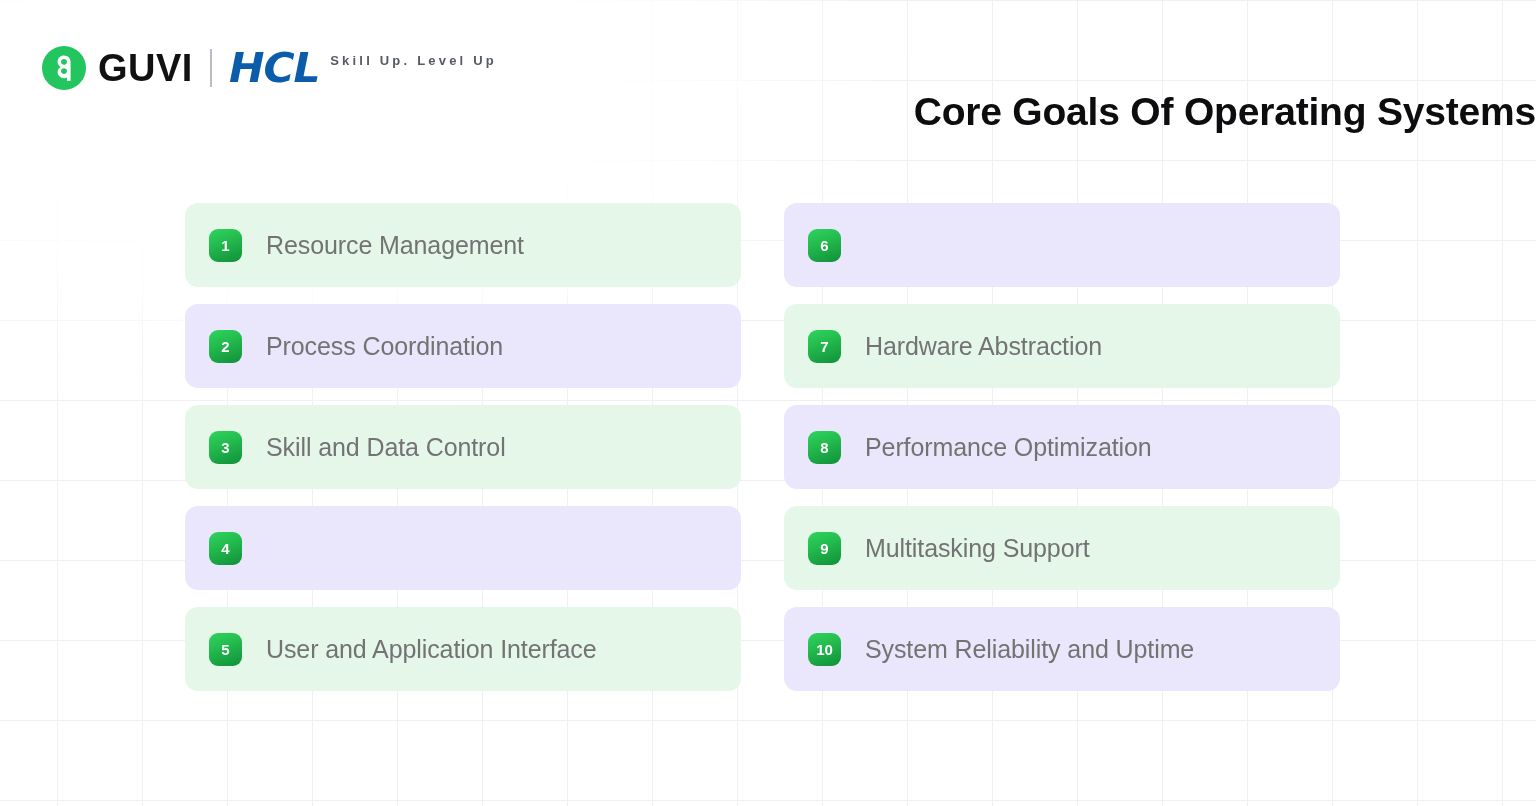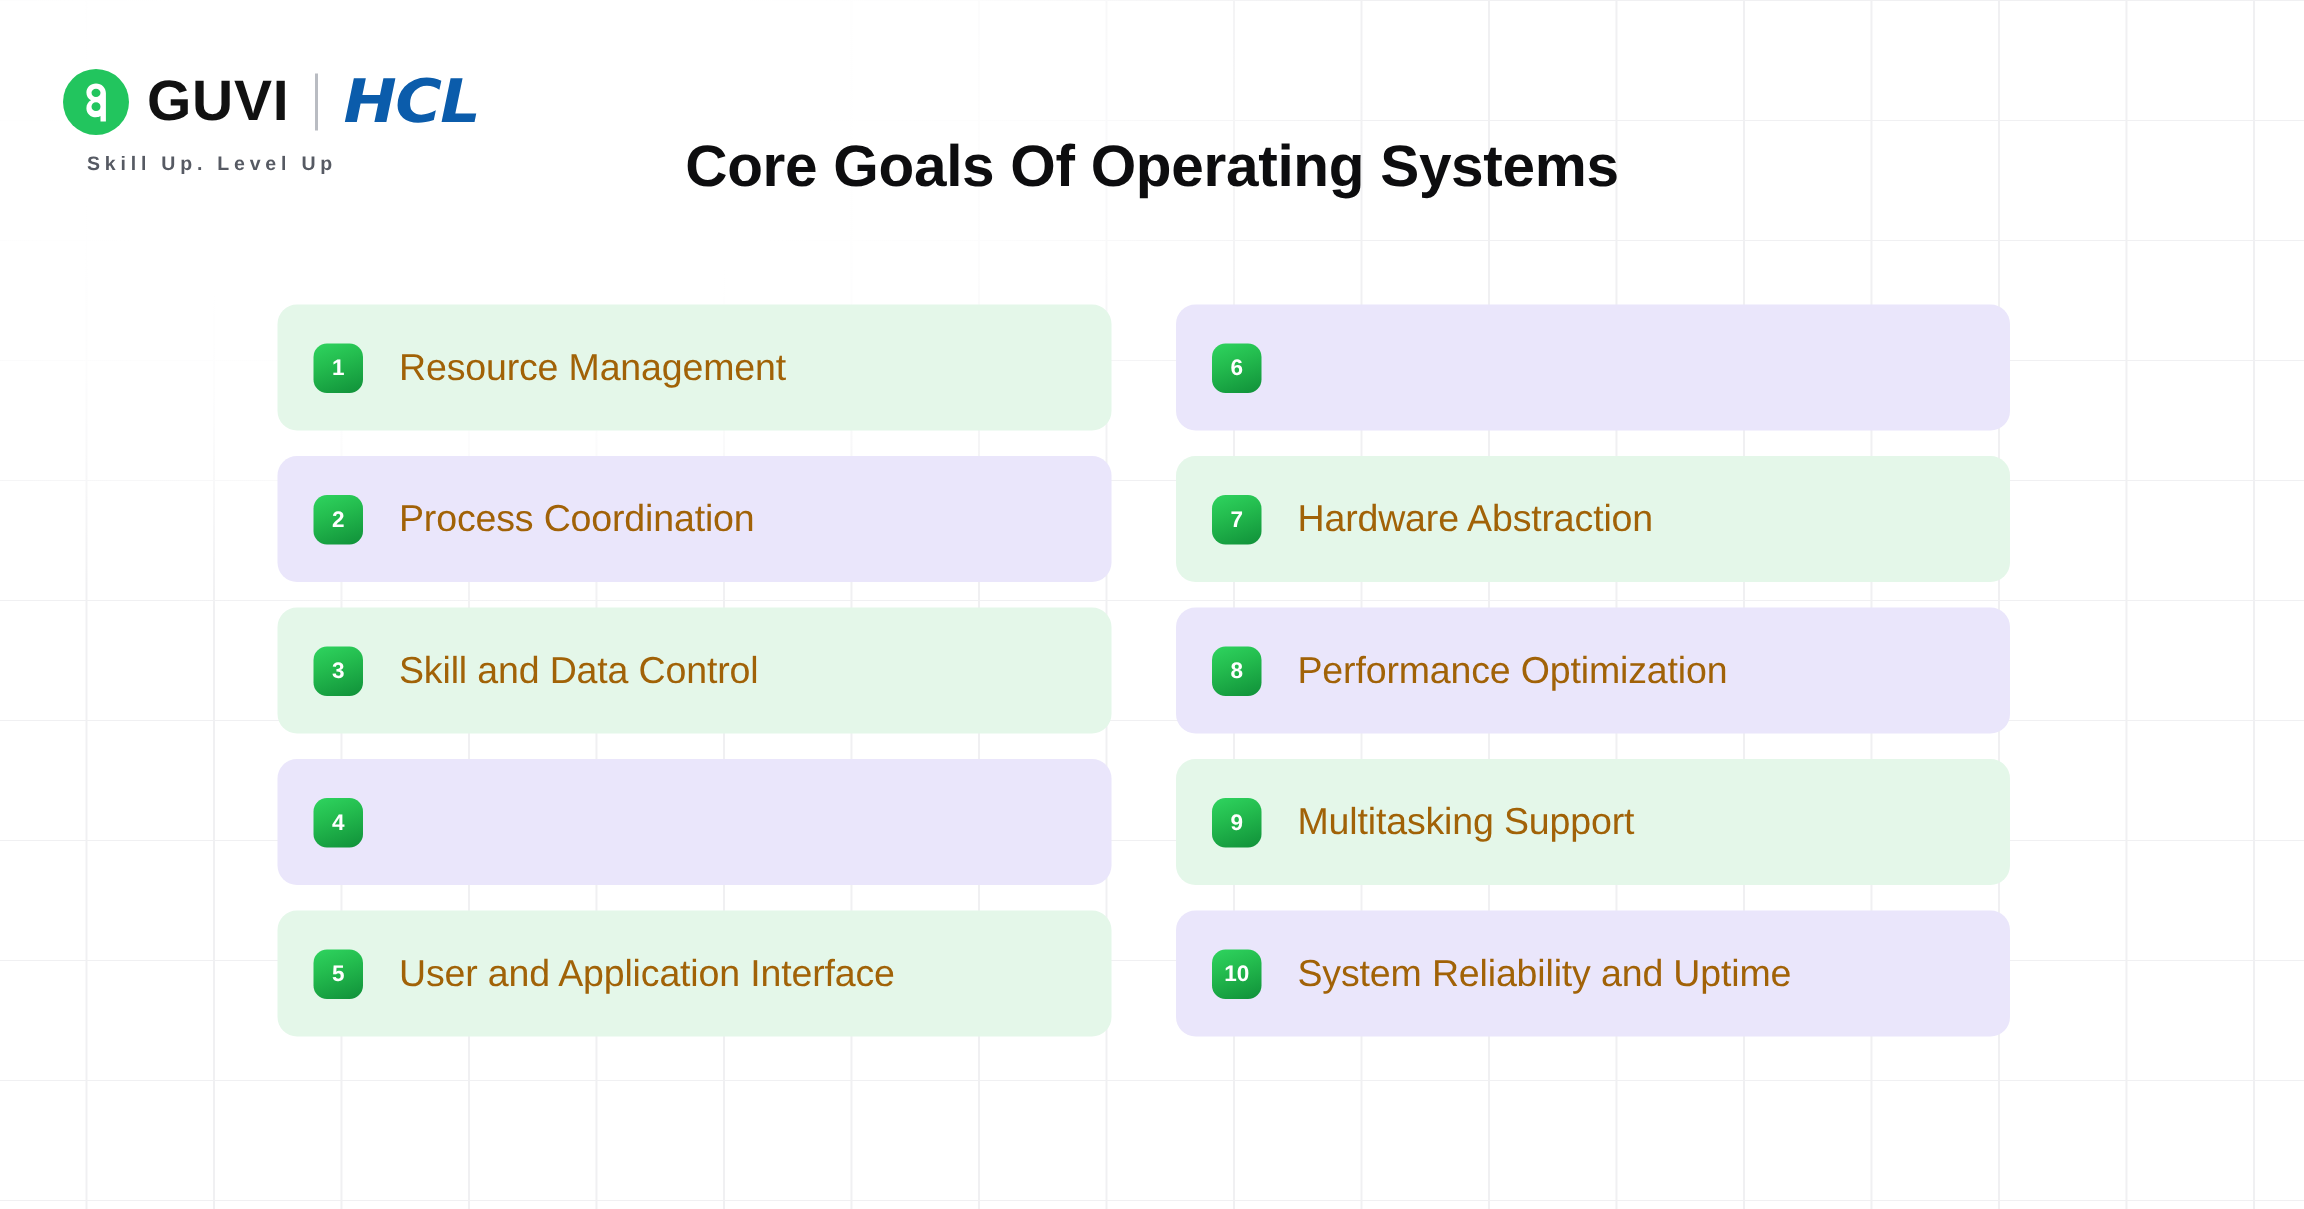--- a/index.html
+++ b/index.html
@@ -42,21 +42,21 @@
     width: 1536px;
     height: 806px;
   }
 
   
   .brand {
     position: absolute;
     left: 42px;
     top: 44px;
     display: flex;
-    flex-direction: column;
+    flex-direction: row;
   }
   .brand-row {
     display: flex;
     align-items: center;
     gap: 17px;
     height: 48px;
   }
   .guvi-lockup {
     display: flex;
     align-items: center;
@@ -99,21 +99,21 @@
     letter-spacing: 3.2px;
     color: #565a63;
   }
 
   
   .page-title {
     position: absolute;
     top: 90px;
     left: 0;
     width: 1536px;
-    text-align: center;
+    text-align: right;
     font-size: 39px;
     font-weight: 700;
     letter-spacing: -0.2px;
     color: #0d0d0f;
   }
 
   
   .columns {
     position: absolute;
     top: 203px;
@@ -149,21 +149,21 @@
     font-weight: 700;
     display: flex;
     align-items: center;
     justify-content: center;
     line-height: 1;
   }
   .goal-label {
     margin-left: 24px;
     font-size: 25px;
     font-weight: 500;
-    color: #a16207;
+    color: #737373;
     letter-spacing: -0.1px;
     white-space: nowrap;
   }
 </style>
 </head>
 <body>
 
 <div id="grid-bg"></div>
 <div id="grid-fade"></div>
 

